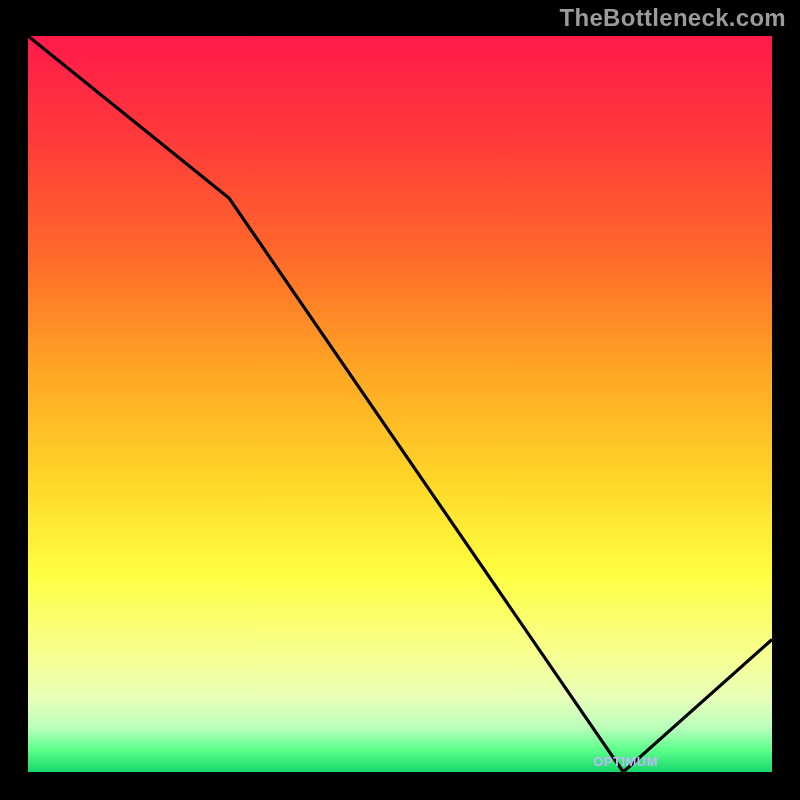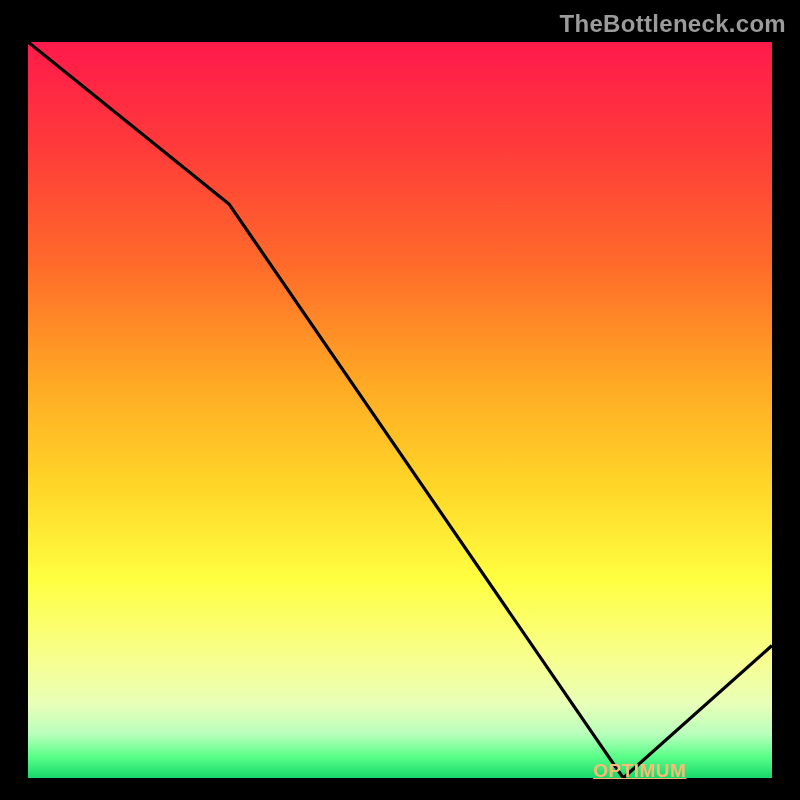--- a/index.html
+++ b/index.html
@@ -8,21 +8,20 @@
     width: 800px;
     height: 800px;
     background: #000;
     font-family: Arial, Helvetica, sans-serif;
     overflow: hidden;
   }
   .wrap {
     position: relative;
     width: 800px;
     height: 666px;
-    margin-top: 6px;
   }
   .attribution {
     position: absolute;
     top: 4px;
     right: 14px;
     color: #9b9b9b;
     font-size: 24px;
     font-weight: 600;
     letter-spacing: 0.3px;
   }
@@ -49,26 +48,25 @@
   }
   svg.line-layer {
     position: absolute;
     left: 28px;
     top: 36px;
     width: 744px;
     height: 736px;
   }
   .optimum-label {
     position: absolute;
-    color: #fdba74;
-    font-size: 19px;
+    color: #c4b5fd;
+    font-size: 13px;
     font-weight: 700;
     letter-spacing: 0.5px;
     white-space: nowrap;
-    text-decoration: underline;
   }
 </style>
 </head>
 <body>
 
 <div class="wrap">
 
   <div class="attribution">TheBottleneck.com</div>
 
   <div class="chart-area"></div>

